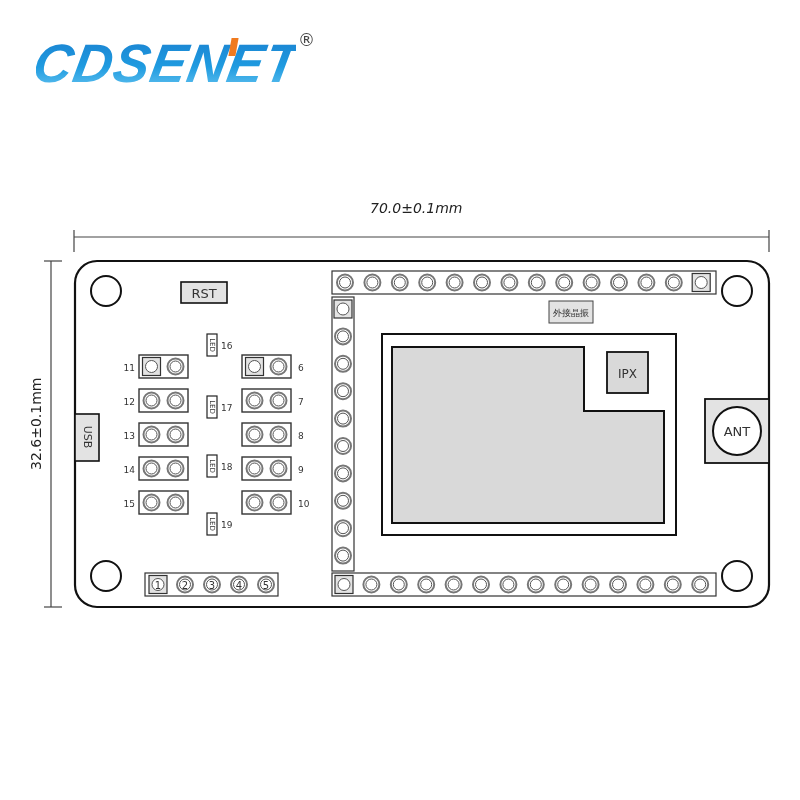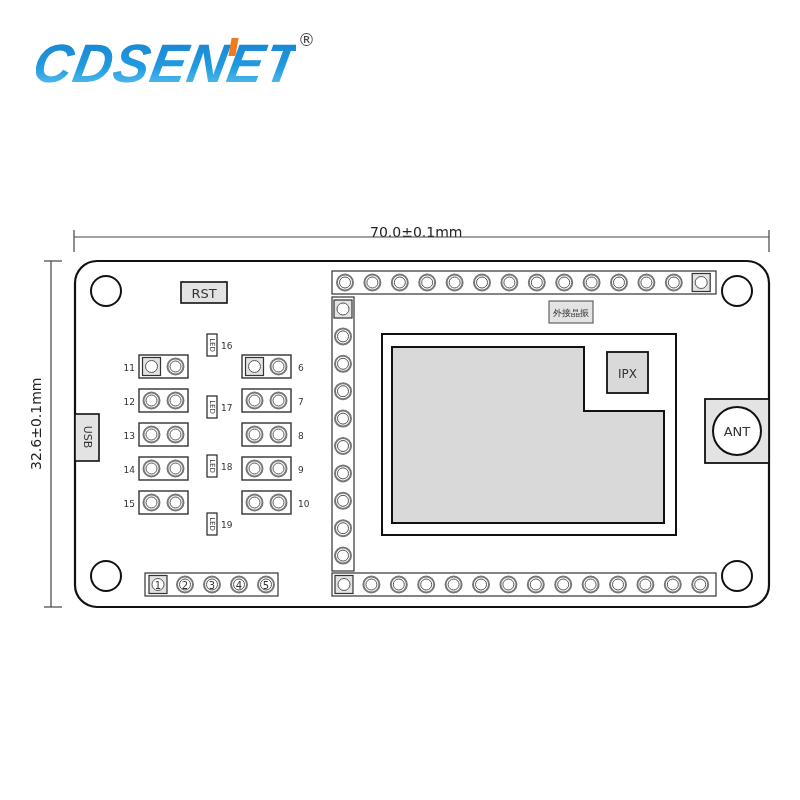--- a/index.html
+++ b/index.html
@@ -20,21 +20,21 @@
       <stop offset="0" stop-color="#1a7fcf"></stop>
       <stop offset="0.55" stop-color="#1f9be0"></stop>
       <stop offset="1" stop-color="#6cc8f2"></stop>
     </linearGradient>
   </defs>
   <text x="4" y="52" class="logo-text">CDSENET</text>
   <rect x="197" y="8" width="7" height="18" fill="#f07a1e" transform="skewX(-10)"></rect>
 </svg>
 <div class="abs" style="left:298px;top:30px;font-size:17px;color:#444;">®</div>
 
-<div class="abs dim-label" style="left:370px;top:224px;">70.0±0.1mm</div>
+<div class="abs dim-label" style="left:370px;top:200px;font-style:italic;">70.0±0.1mm</div>
 
 <div class="abs dim-label" style="left:-4px;top:422px;transform:rotate(-90deg);transform-origin:center;width:80px;text-align:center;">32.6±0.1mm</div>
 
 <svg class="pcb-svg" width="800" height="800" viewBox="0 0 800 800">
 
   <g stroke="#444" stroke-width="1.2">
     <line x1="74" y1="237" x2="769" y2="237"></line>
     <line x1="74" y1="230" x2="74" y2="252"></line>
     <line x1="769" y1="230" x2="769" y2="252"></line>
   </g>

